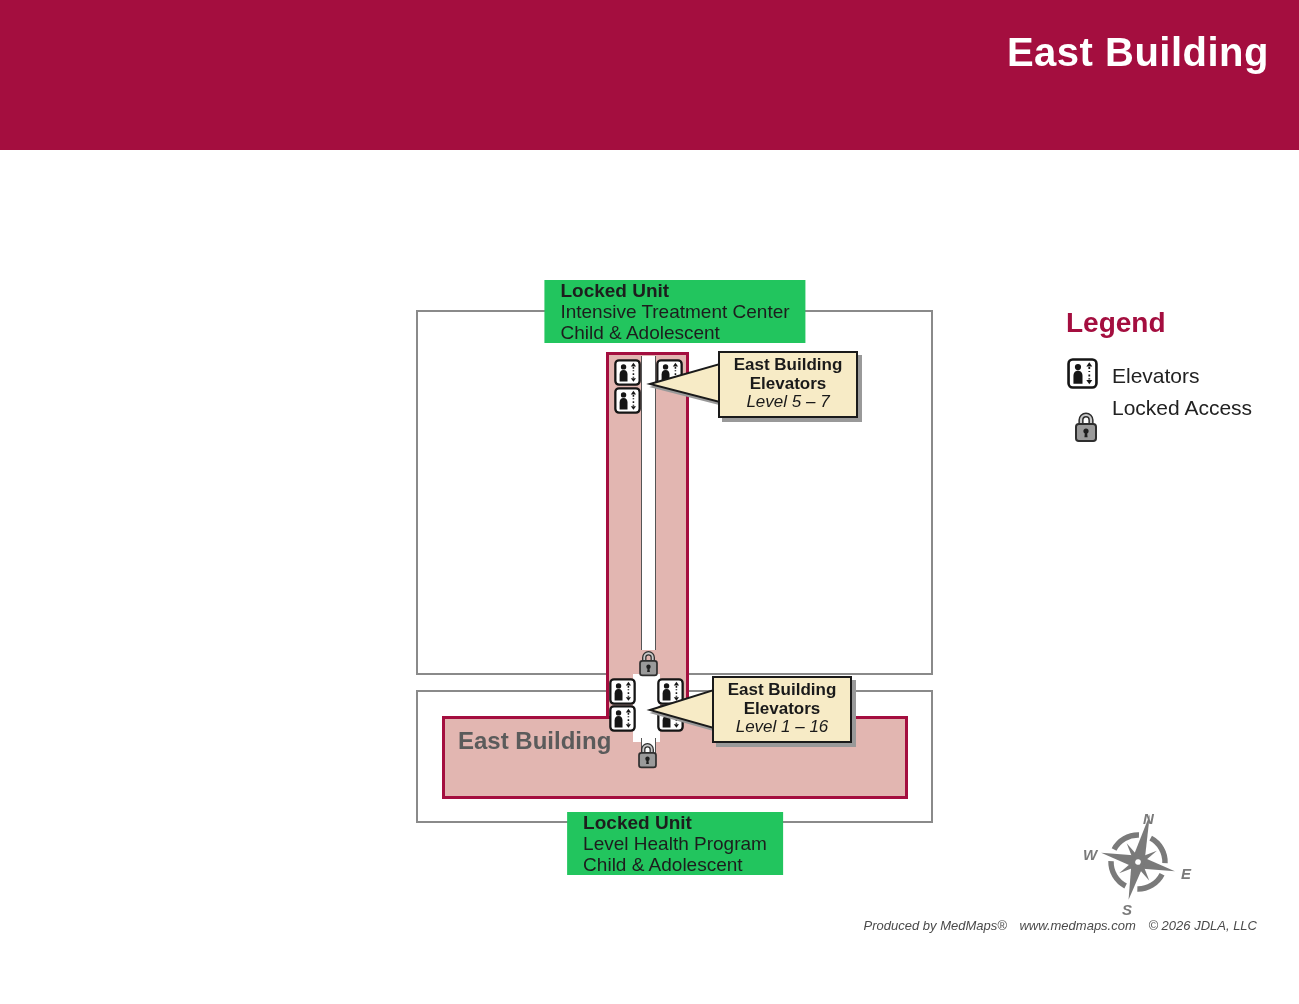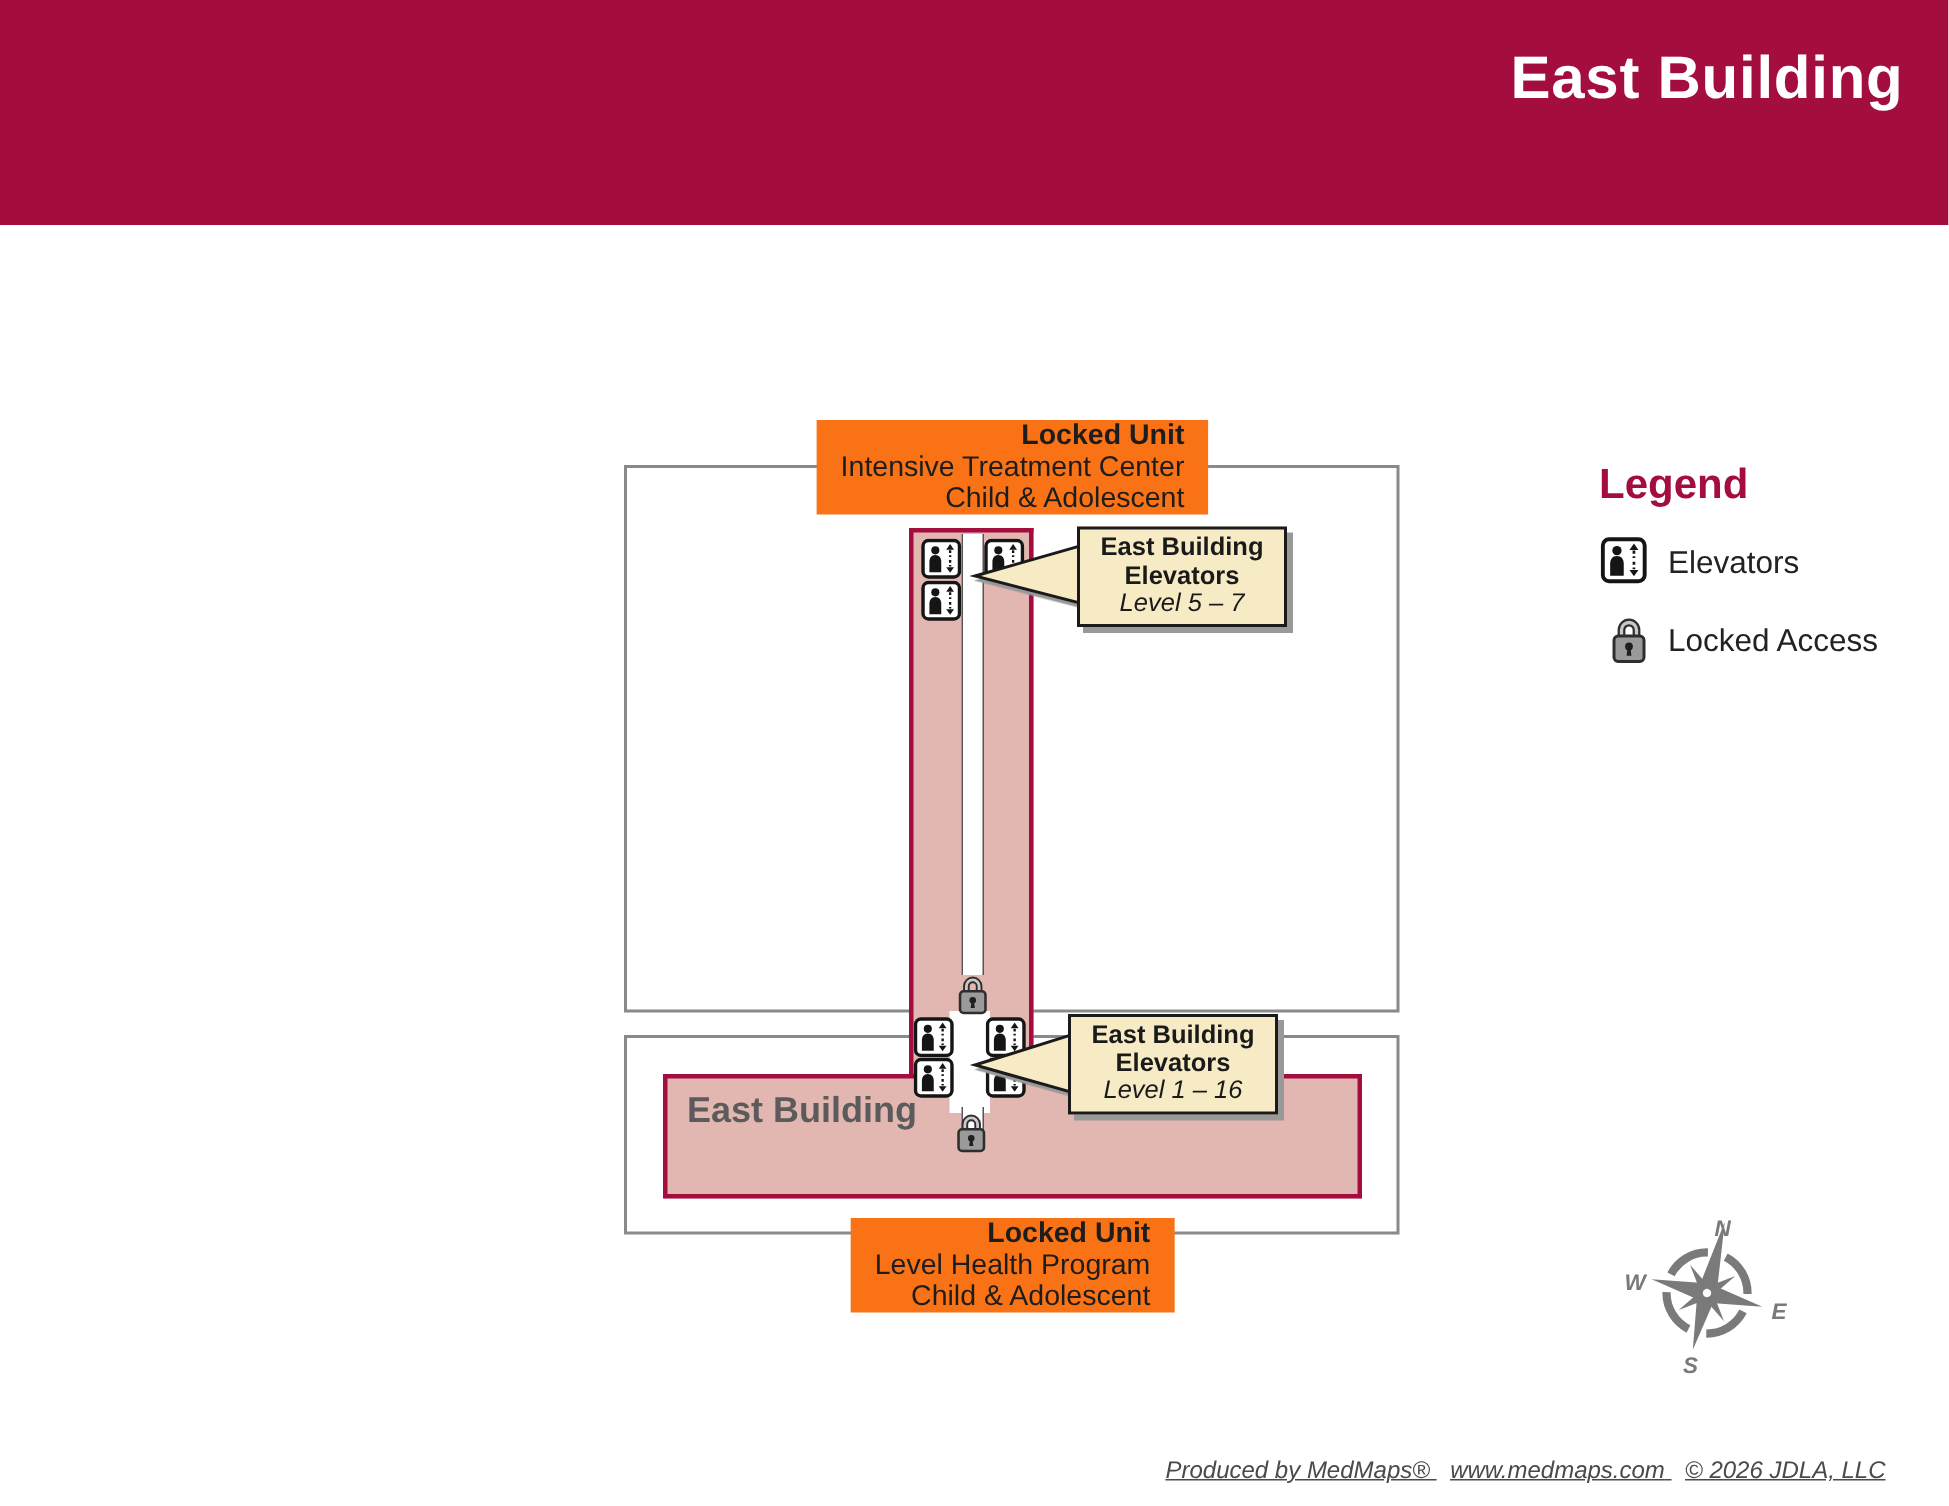--- a/index.html
+++ b/index.html
@@ -14,21 +14,21 @@
   .banner-text{
     position:absolute;right:30px;top:26px;text-align:right;color:#ffffff;
     font-size:40px;font-weight:bold;line-height:53px;letter-spacing:0.5px;
   }
 
   
   .unit-rect{border:2px solid #8A8A8A;background:#ffffff;z-index:2;}
 
   
   .unit-label{
-    transform:translateX(-50%);background:#f97316;padding:0 16px;text-align:right;
+    transform:translateX(-50%);background:#22c55e;padding:0 16px;text-align:left;
     font-size:19px;line-height:21px;color:#1d1d1d;z-index:4;white-space:nowrap;
   }
   .unit-label .t1{font-weight:bold;}
   .unit-label .t3{}
 
   
   .pink{background:#E2B6B1;border:3px solid #A40E3F;z-index:3;}
   .corridor{border-bottom:none;}
   .bldg-label{font-size:24px;font-weight:bold;color:#5B5B5B;margin:8px 0 0 13px;}
 
@@ -48,21 +48,21 @@
   .callout .c1,.callout .c2{font-weight:bold;}
   .callout .c3{font-style:italic;}
   .tail{z-index:7;filter:drop-shadow(3px 3px 0 #999999);}
 
   
   .legend-title{left:1066px;top:307px;font-size:28px;font-weight:bold;color:#A40E3F;z-index:2;}
   .legend-label{font-size:21px;color:#222222;z-index:2;}
 
   
   .footer{
-    right:42px;top:972px;font-size:16px;font-style:italic;color:#4a4a4a;z-index:2;white-space:nowrap;text-decoration:underline;
+    right:42px;top:918px;font-size:13px;font-style:italic;color:#4a4a4a;z-index:2;white-space:nowrap;
   }
   .footer span{margin-left:9px;}
   .footer span:first-child{margin-left:0;}
 
   .cmp-txt{font-size:15px;font-weight:600;font-style:italic;fill:#7A7A7A;
     font-family:"Liberation Sans","DejaVu Sans",sans-serif;}
 </style>
 </head>
 <body>
 
@@ -165,21 +165,21 @@
 </div>
 
 <div class="abs legend-title">Legend</div>
 <svg class="abs" style="left:1067px;top:357px;z-index:2" width="31" height="33" viewBox="0 0 26 26">
     <use href="#elev"></use>
   </svg>
 <div class="abs legend-label" style="left:1112px;top:364px;">Elevators</div>
 <svg class="abs" style="left:1074px;top:410px;z-index:2" width="24" height="33" viewBox="0 0 24 33">
     <use href="#lockpad"></use>
   </svg>
-<div class="abs legend-label" style="left:1112px;top:416px;">Locked Access</div>
+<div class="abs legend-label" style="left:1112px;top:396px;">Locked Access</div>
 
 <svg class="abs" style="left:1075px;top:800px;z-index:2" width="130" height="130" viewBox="0 0 130 130">
   <g fill="#7A7A7A" transform="rotate(14 63 62)">
     <circle cx="63" cy="62" r="27" fill="none" stroke="#7A7A7A" stroke-width="5.5" stroke-dasharray="30 12.41" stroke-dashoffset="36.2"></circle>
     <polygon points="63,13 69.5,62 56.5,62"></polygon>
     <polygon points="101,62 63,55.5 63,68.5"></polygon>
     <polygon points="63,101 56.5,62 69.5,62"></polygon>
     <polygon points="25,62 63,55.5 63,68.5"></polygon>
     <polygon points="63,40 66.8,62 59.2,62" transform="rotate(45 63 62)"></polygon>
     <polygon points="63,40 66.8,62 59.2,62" transform="rotate(135 63 62)"></polygon>

